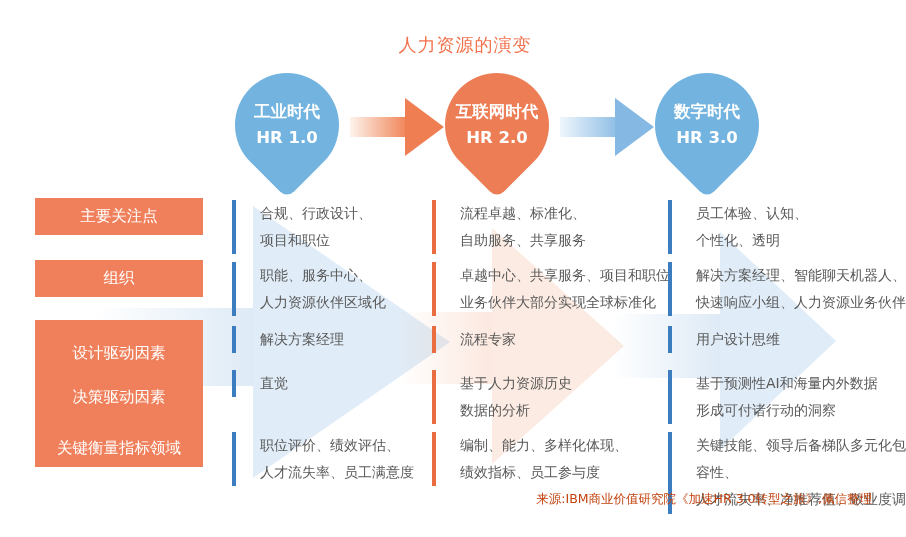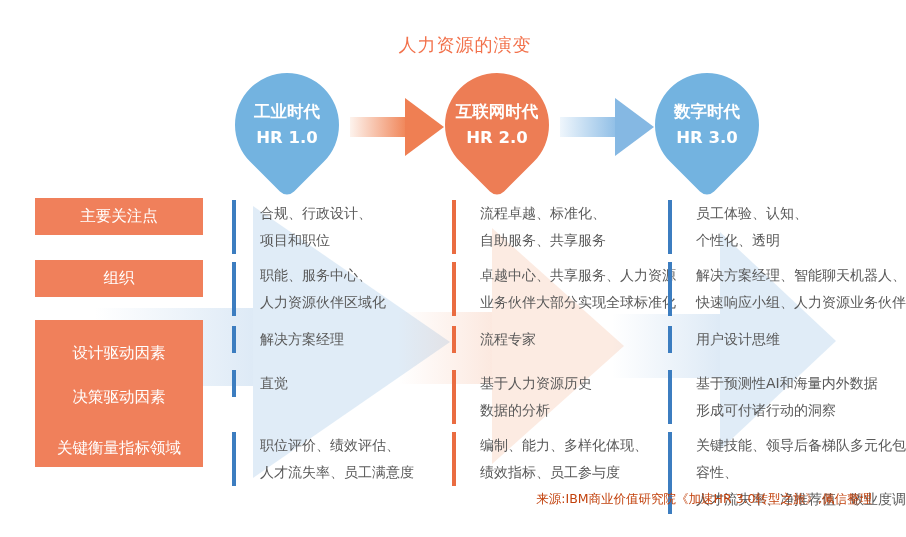--- a/index.html
+++ b/index.html
@@ -24,21 +24,21 @@
 
   
   .mrow { position:absolute; left:0; width:906px; z-index:1; }
   .r1 { top:200px; } .r2 { top:262px; } .r3 { top:326px; } .r4 { top:370px; } .r5 { top:432px; }
   .rlabel { position:absolute; left:35px; width:168px; top:-2px;
             color:#ffffff; font-size:15.5px; text-align:center; padding:8px 17px; z-index:1; }
   .r3 .rlabel, .r4 .rlabel { top:-6px; padding:23px 0; }
   .cell { position:absolute; top:0; border-left:4px solid; padding-left:24px;
           font-size:14px; line-height:27px; color:#595959; white-space:pre-line; }
   .c1 { left:232px; border-color:#3C7DC0; }
-  .c2 { left:452px; border-color:#EA6C41; }
+  .c2 { left:432px; border-color:#EA6C41; }
   .c3 { left:668px; border-color:#3C7DC0; }
 
   .footer { position:absolute; right:34px; top:491px; font-size:12.5px; color:#c2410c; z-index:2; }
 </style>
 </head>
 <body>
 
 <div class="canvas">
 
   <svg class="wm" viewBox="0 0 906 537">
@@ -108,21 +108,21 @@
 项目和职位</div>
     <div class="cell c2">流程卓越、标准化、
 自助服务、共享服务</div>
     <div class="cell c3">员工体验、认知、
 个性化、透明</div>
   </div>
   <div class="mrow r2">
     <div class="rlabel" style="background: rgb(240, 128, 91);">组织</div>
     <div class="cell c1">职能、服务中心、
 人力资源伙伴区域化</div>
-    <div class="cell c2">卓越中心、共享服务、人力资源
+    <div class="cell c2">卓越中心、共享服务、项目和职位
 业务伙伴大部分实现全球标准化</div>
     <div class="cell c3">解决方案经理、智能聊天机器人、
 快速响应小组、人力资源业务伙伴</div>
   </div>
   <div class="mrow r3">
     <div class="rlabel" style="background: rgb(240, 128, 91);">设计驱动因素</div>
     <div class="cell c1">解决方案经理</div>
     <div class="cell c2">流程专家</div>
     <div class="cell c3">用户设计思维</div>
   </div>

